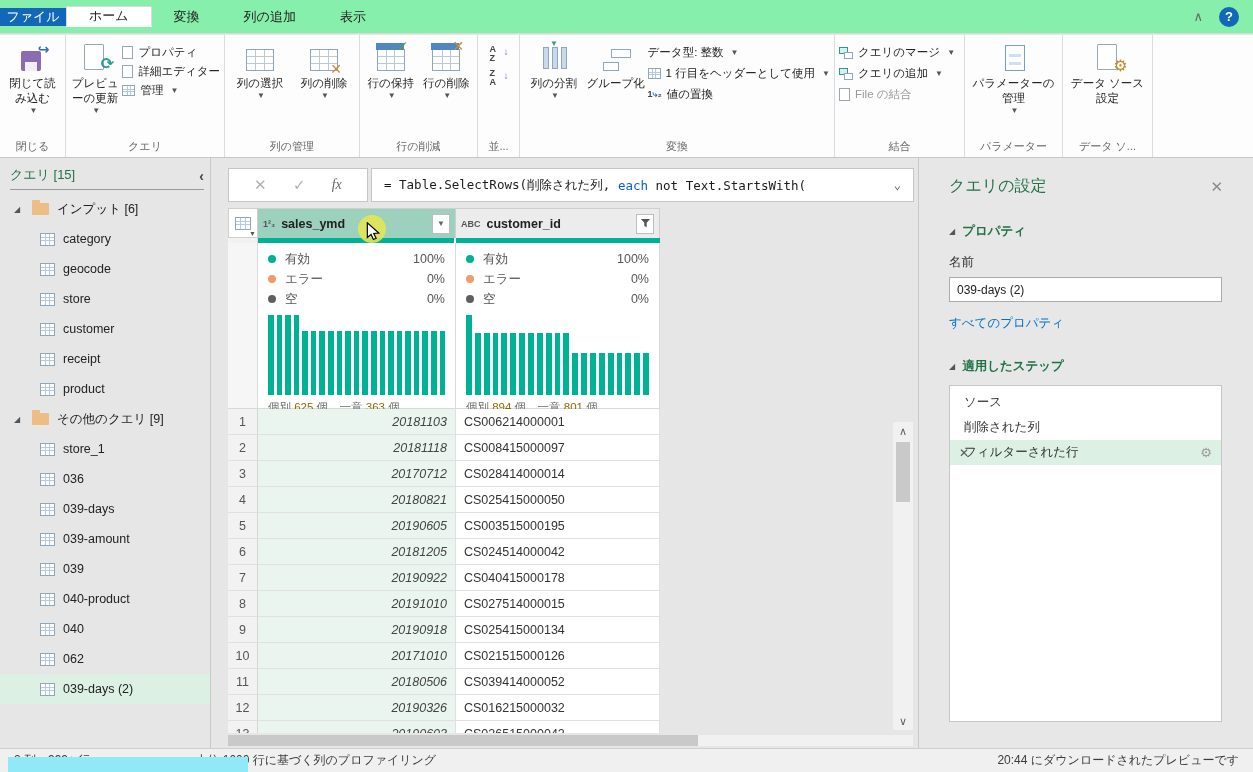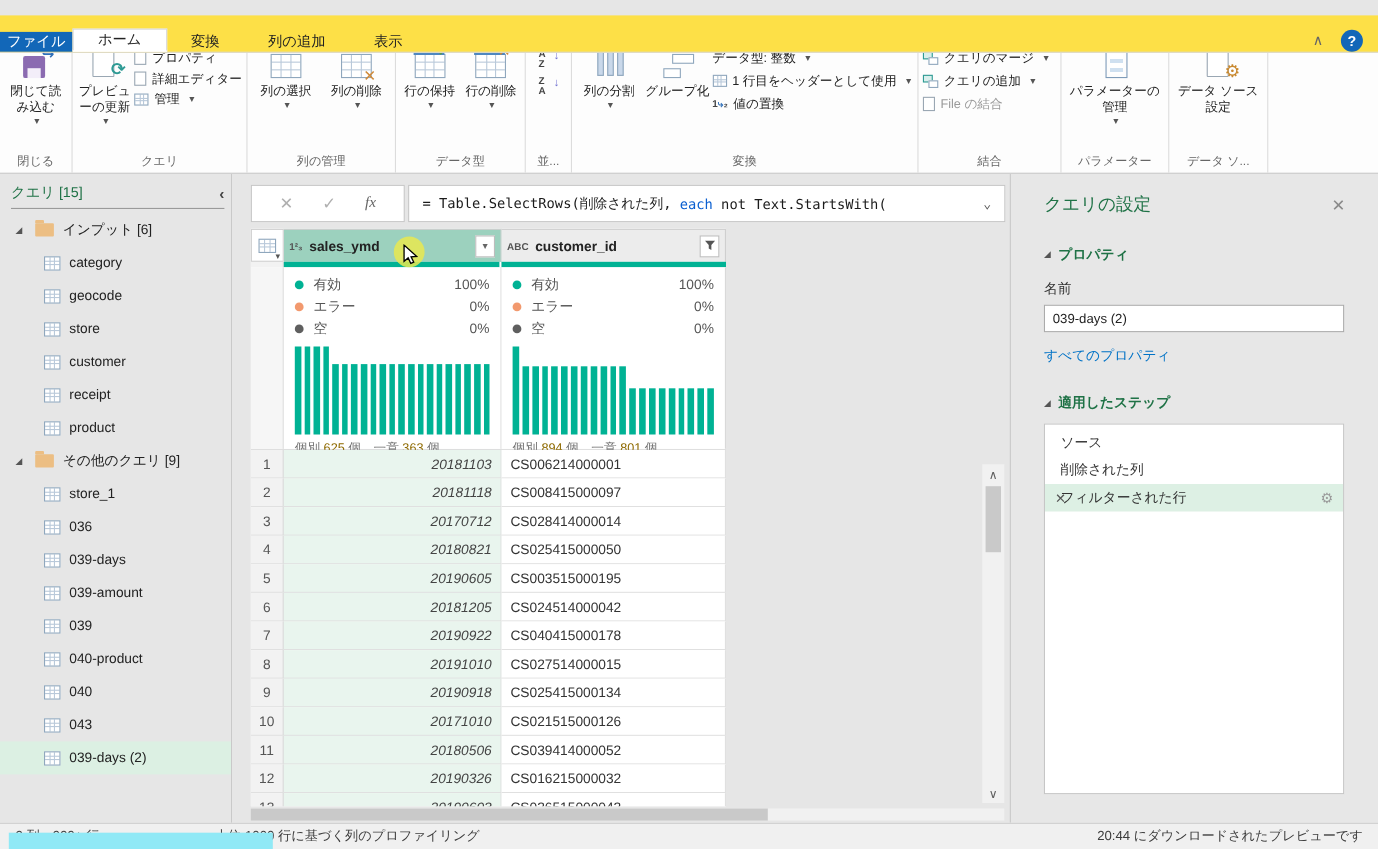--- a/index.html
+++ b/index.html
@@ -1,20 +1,20 @@
 <!DOCTYPE html>
 <html><head>
 <meta charset="utf-8">
 <style>
   *{box-sizing:border-box;margin:0;padding:0}
   body{width:1253px;height:772px;font-family:"Liberation Sans","DejaVu Sans",sans-serif;font-size:12px;color:#333;background:#e6e6e6;overflow:hidden}
   .app{position:relative;width:1253px;height:772px;background:#e6e6e6;overflow:hidden}
 
   
-  .titlebar{position:absolute;left:0;top:14px;width:100%;height:34px;background:#fde047;border-bottom:1px solid #d9d9d9;display:flex;align-items:flex-end;z-index:3}
+  .titlebar{position:absolute;left:0;top:0;width:100%;height:34px;background:#86efac;border-bottom:1px solid #d9d9d9;display:flex;align-items:center;z-index:3}
   .tab-file{width:66px;background:#1267B8;color:#fff;display:flex;align-items:center;justify-content:center;font-size:13px;cursor:default}
   .tab{padding:0 22px;display:flex;align-items:center;font-size:13px;color:#222;cursor:default}
   .tab.active{border:1px solid #d9d9d9;border-bottom:2px solid #fff;background:#fff}
   .titlebar-right{margin-left:auto;display:flex;align-items:center;gap:16px;padding-right:14px}
   .chev-up{color:#666;font-size:13px}
   .help-btn{width:20px;height:20px;border-radius:50%;background:#1267B8;color:#fff;display:flex;align-items:center;justify-content:center;font-weight:bold;font-size:13px}
 
   
   .ribbon{position:absolute;left:0;top:35px;width:100%;height:123px;background:#fdfdfd;border-bottom:1px solid #c6c6c6;display:flex;z-index:2}
   .rgroup{position:relative;border-right:1px solid #dcdcdc;padding:4px 4px 18px 4px;flex:0 0 auto}
@@ -225,21 +225,21 @@
           <span class="bicon"><span class="tbl big"></span><span class="band"></span><span class="ovg ok" style="right:-3px;top:-4px">✓</span></span>
           <span>行の保持</span>
             <span class="arr">▼</span>
         </div>
         <div class="bigbtn">
           <span class="bicon"><span class="tbl big"></span><span class="band"></span><span class="ovg no" style="right:-3px;top:-4px">✕</span></span>
           <span>行の削除</span>
             <span class="arr">▼</span>
         </div>
       </div>
-      <div class="rgroup-label">データ型</div>
+      <div class="rgroup-label">行の削減</div>
     </div>
 
     <div class="rgroup" style="width:42px">
       <div class="rbody" style="flex-direction:column;align-items:center;gap:8px;padding-top:6px">
         <div class="sorticon">
             <span>A</span>
             <span>Z</span>
             <span class="sa">↓</span>
           </div>
         <div class="sorticon">
@@ -412,21 +412,21 @@
         <div class="sb-item">
           <span class="tbl grid-ic"></span>
           <span>040-product</span>
         </div>
         <div class="sb-item">
           <span class="tbl grid-ic"></span>
           <span>040</span>
         </div>
         <div class="sb-item">
           <span class="tbl grid-ic"></span>
-          <span>043</span>
+          <span>062</span>
         </div>
         <div class="sb-item selected">
           <span class="tbl grid-ic"></span>
           <span>039-days (2)</span>
         </div>
       </div>
   </div>
 
   <div class="main">
     <div class="fxbox">

